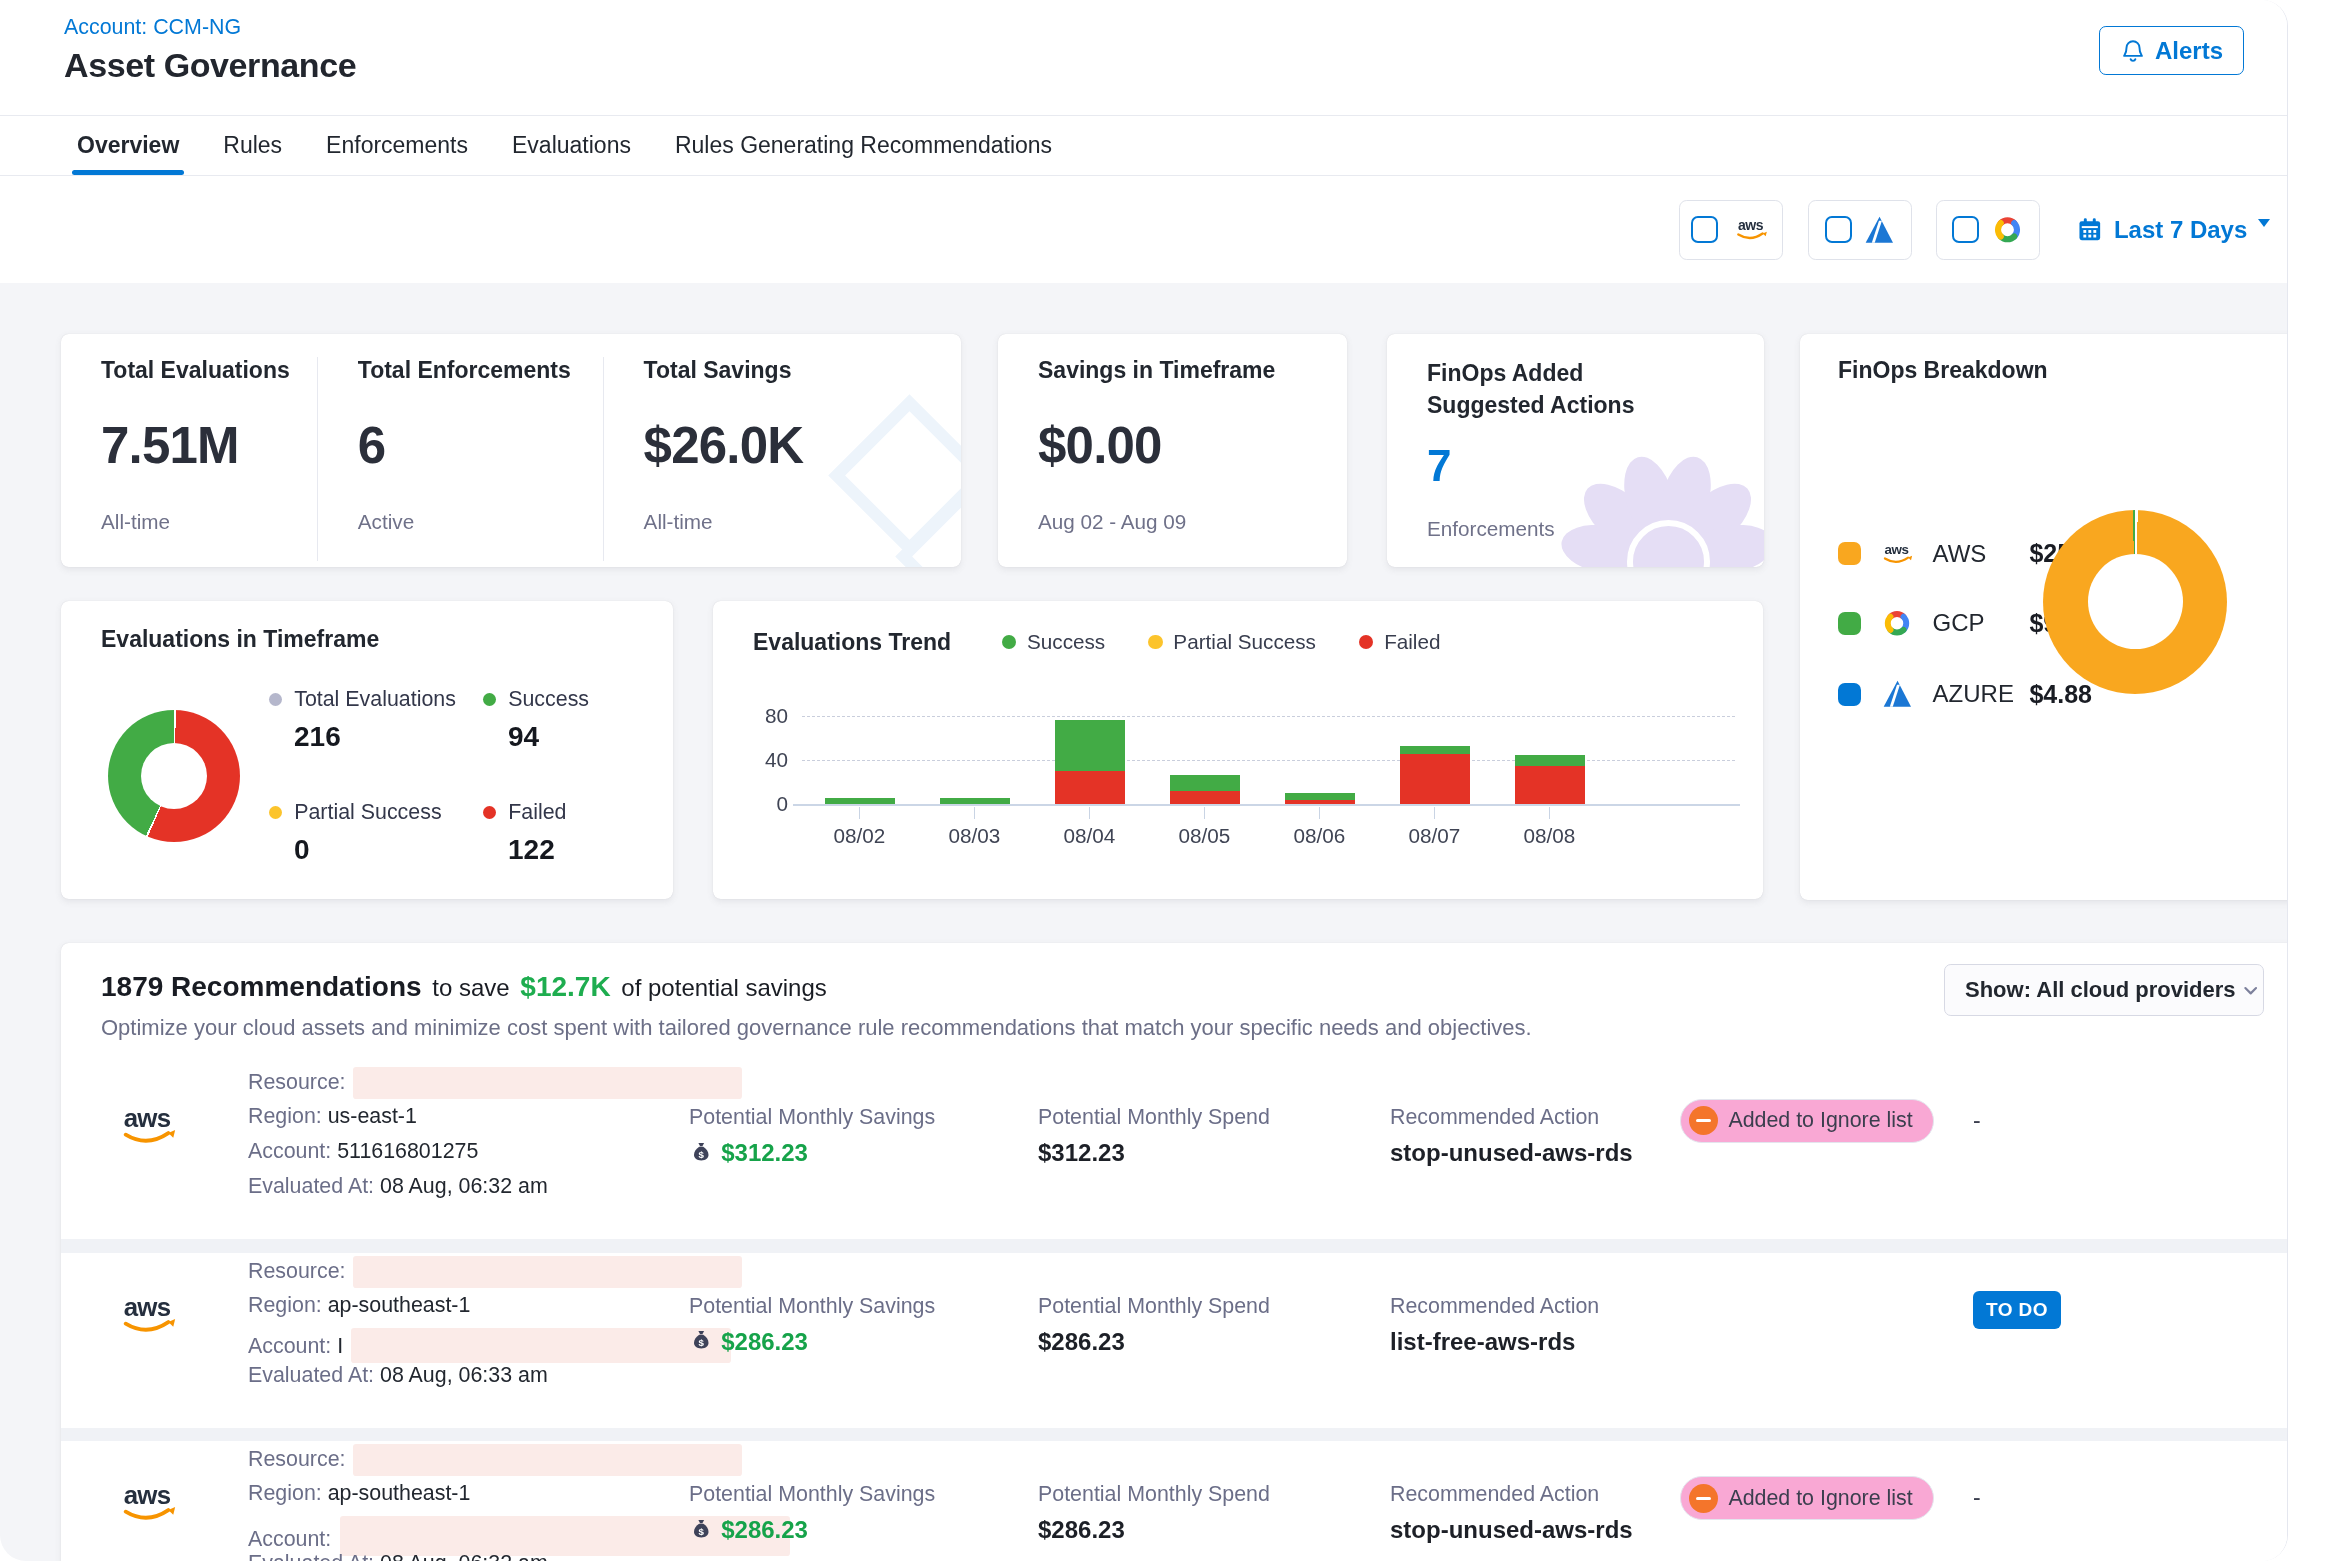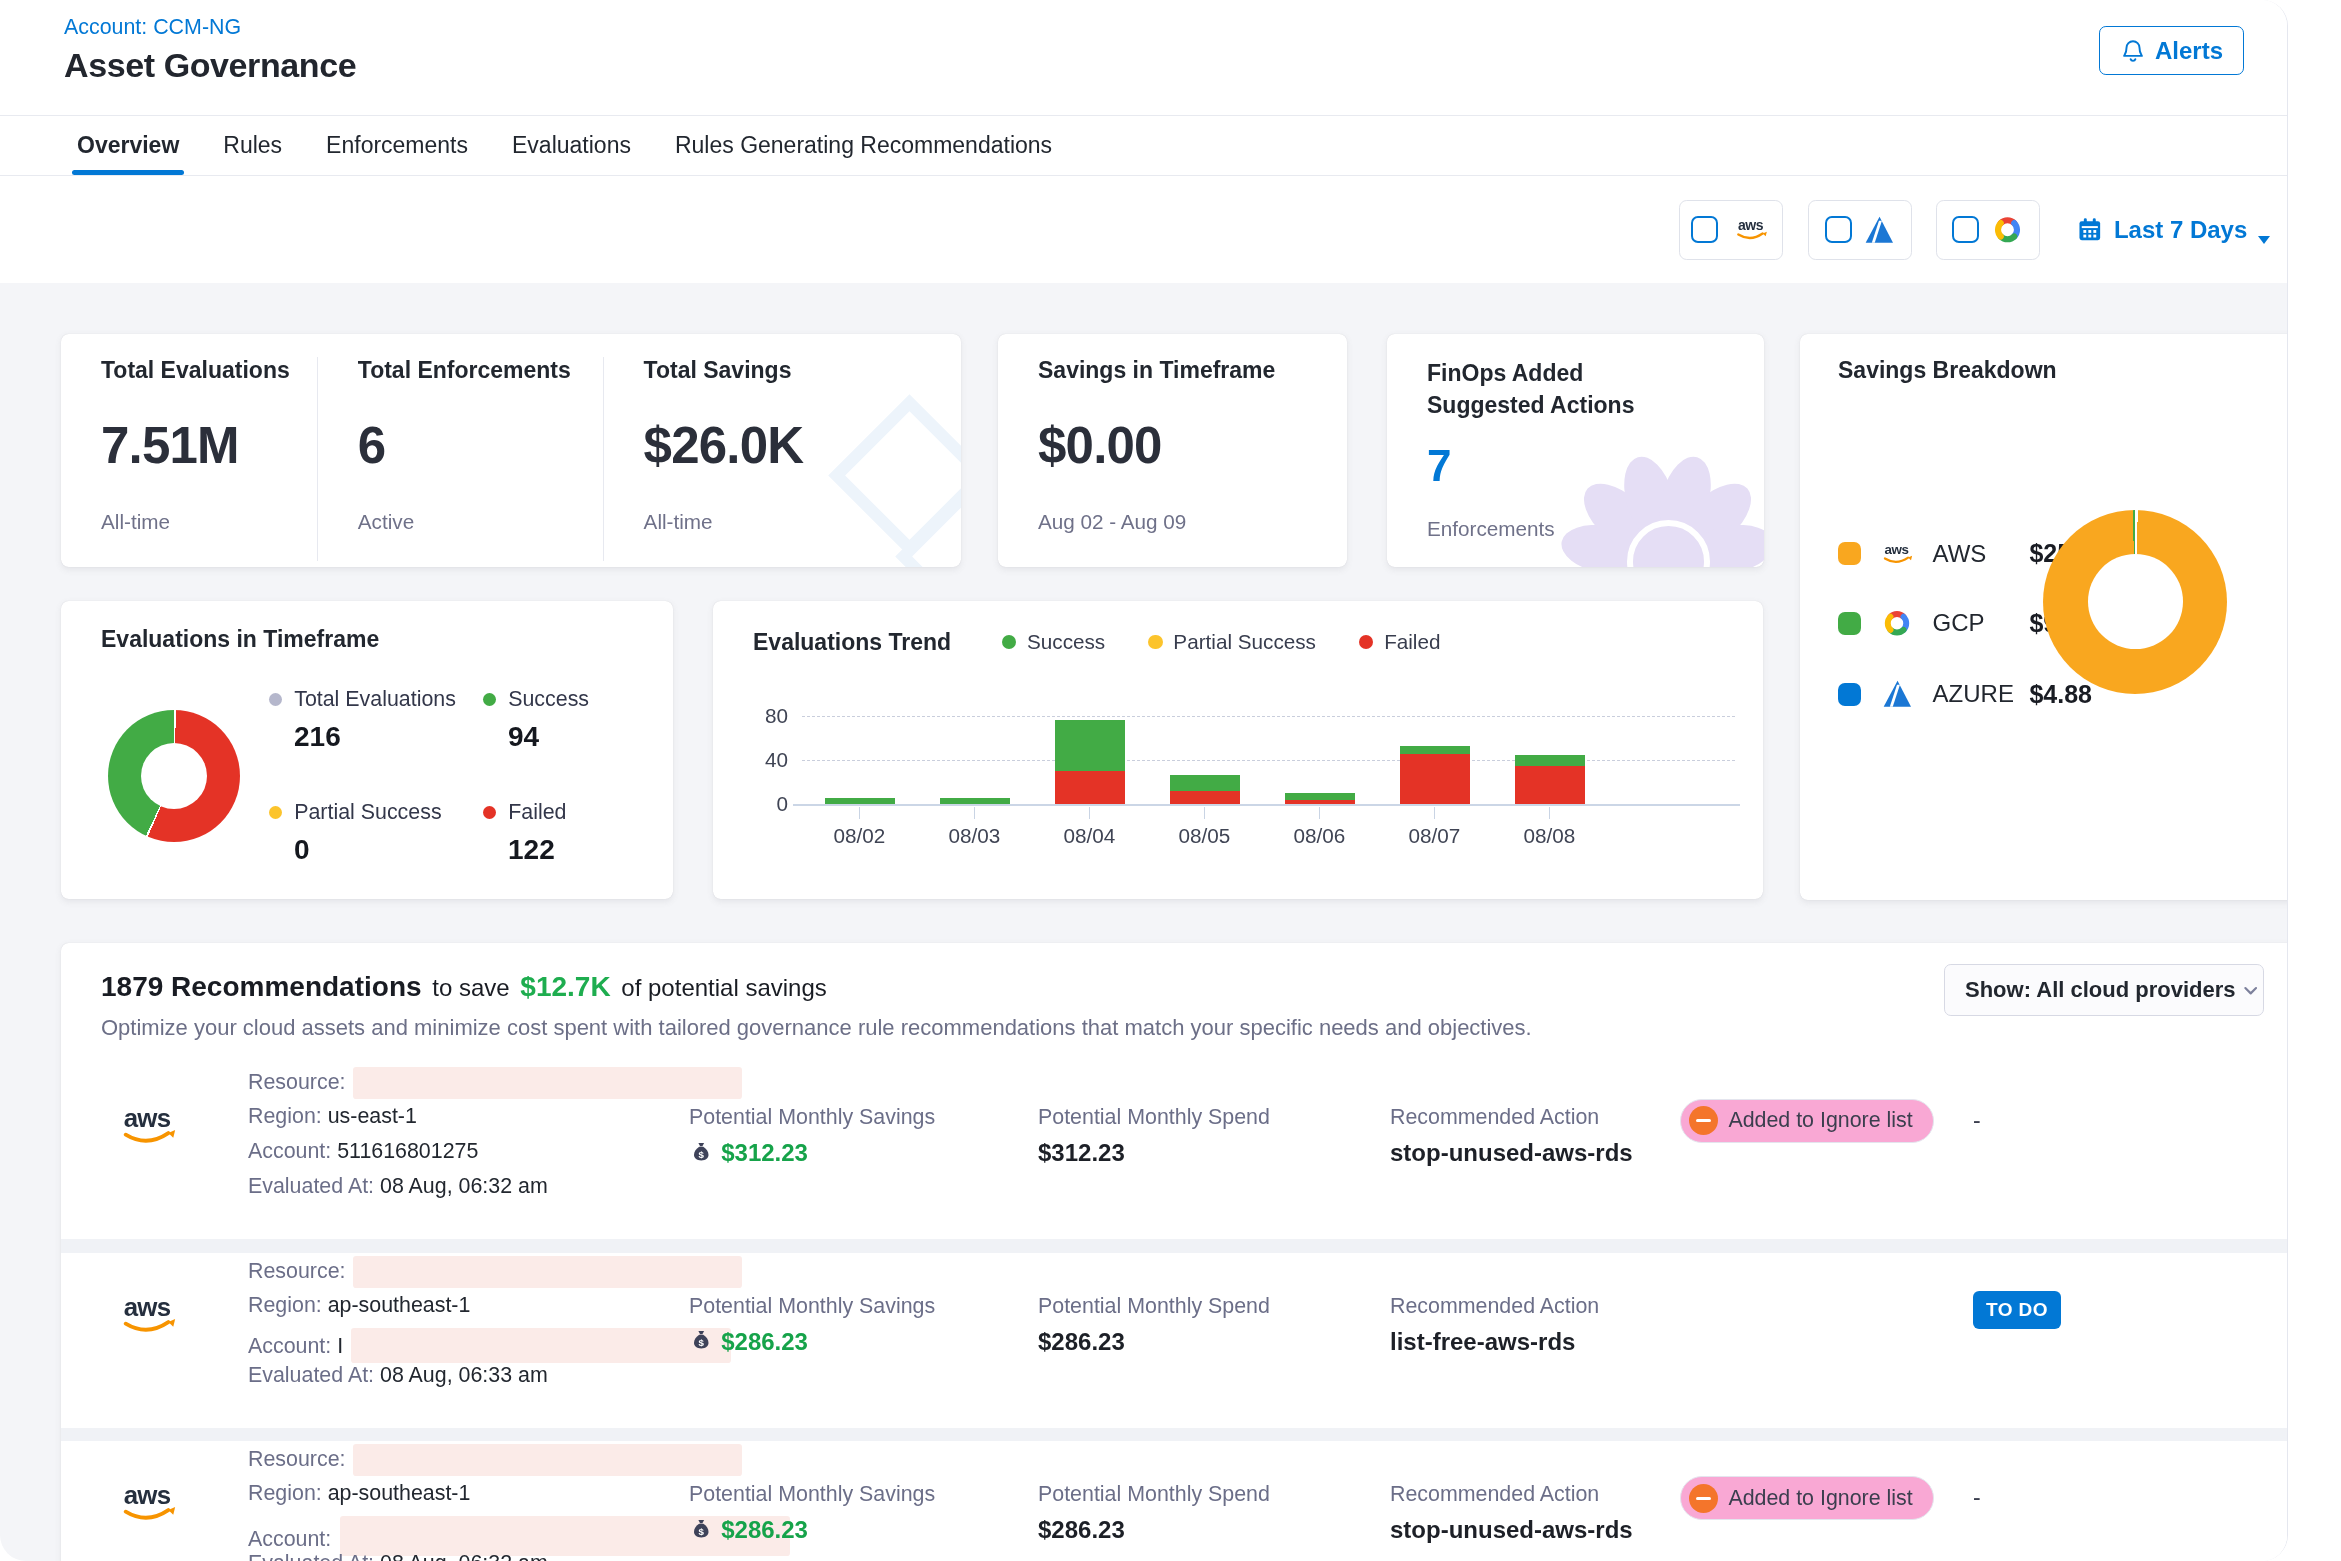--- a/index.html
+++ b/index.html
@@ -24,21 +24,21 @@
   .tab.active { font-weight:700; }
   .tab.active::after { content:""; position:absolute; left:-4.6px; right:-4.6px; bottom:0; height:4.6px;
     background:#0278D5; border-radius:3.1px; }
 
   
   .filter-row { height:107px; background:#fff; display:flex; align-items:center; justify-content:flex-end;
     gap:24.5px; padding-right:17px; }
   .chip { width:104px; height:60px; border:0.8px solid #DFE2EA; border-radius:7.7px; background:#fff;
     display:flex; align-items:center; justify-content:center; gap:10.7px; cursor:pointer; }
   .cbox { width:27px; height:27px; border:2.7px solid #0278D5; border-radius:6.9px; background:#fff; cursor:pointer; }
-  .date-ctl { display:flex; align-items:flex-end; gap:10.7px; cursor:pointer; margin-left:10.7px; }
+  .date-ctl { display:flex; align-items:flex-start; gap:10.7px; cursor:pointer; margin-left:10.7px; }
   .date-ctl .lbl { font-size:24px; font-weight:600; color:#0278D5; }
   .caret { width:0; height:0; border-left:6.9px solid transparent; border-right:6.9px solid transparent;
     border-top:8.4px solid #0278D5; margin-top:3.1px; }
 
   
   .main { position:relative; height:1278px; background:#F4F5F8; }
   .card { position:absolute; background:#fff; border-radius:7.7px;
     box-shadow:0 0 0.8px rgba(40,41,61,.18), 0 2.3px 6.1px rgba(96,97,112,.10); overflow:hidden; }
 
   
@@ -247,21 +247,21 @@
         <div class="petal" style="transform:rotate(-48deg)"></div>
         <div class="petal" style="transform:rotate(-16deg)"></div>
         <div class="petal" style="transform:rotate(16deg)"></div>
         <div class="petal" style="transform:rotate(48deg)"></div>
         <div class="petal" style="transform:rotate(80deg)"></div>
         <div class="fcenter"></div>
       </div>
     </div>
 
     <div class="card card-breakdown">
-      <div class="bd-title">Savings Breakdown</div>
+      <div class="bd-title">FinOps Breakdown</div>
       <div class="bd-legend">
         <div class="bd-item">
           <div class="swatch" style="background:#F9A71F"></div>
           <div class="bd-logo">
               <svg width="41" height="26" viewBox="0 0 92 56">
                 <text x="46" y="28" text-anchor="middle" font-size="30" font-weight="bold" fill="#252F3E" letter-spacing="-1">aws</text>
                 <path d="M20 38 Q46 54 72 36" stroke="#F79400" stroke-width="5" fill="none" stroke-linecap="round"></path>
                 <path d="M72 36 l9 -4 -2.5 10 z" fill="#F79400"></path>
               </svg>
             </div>

